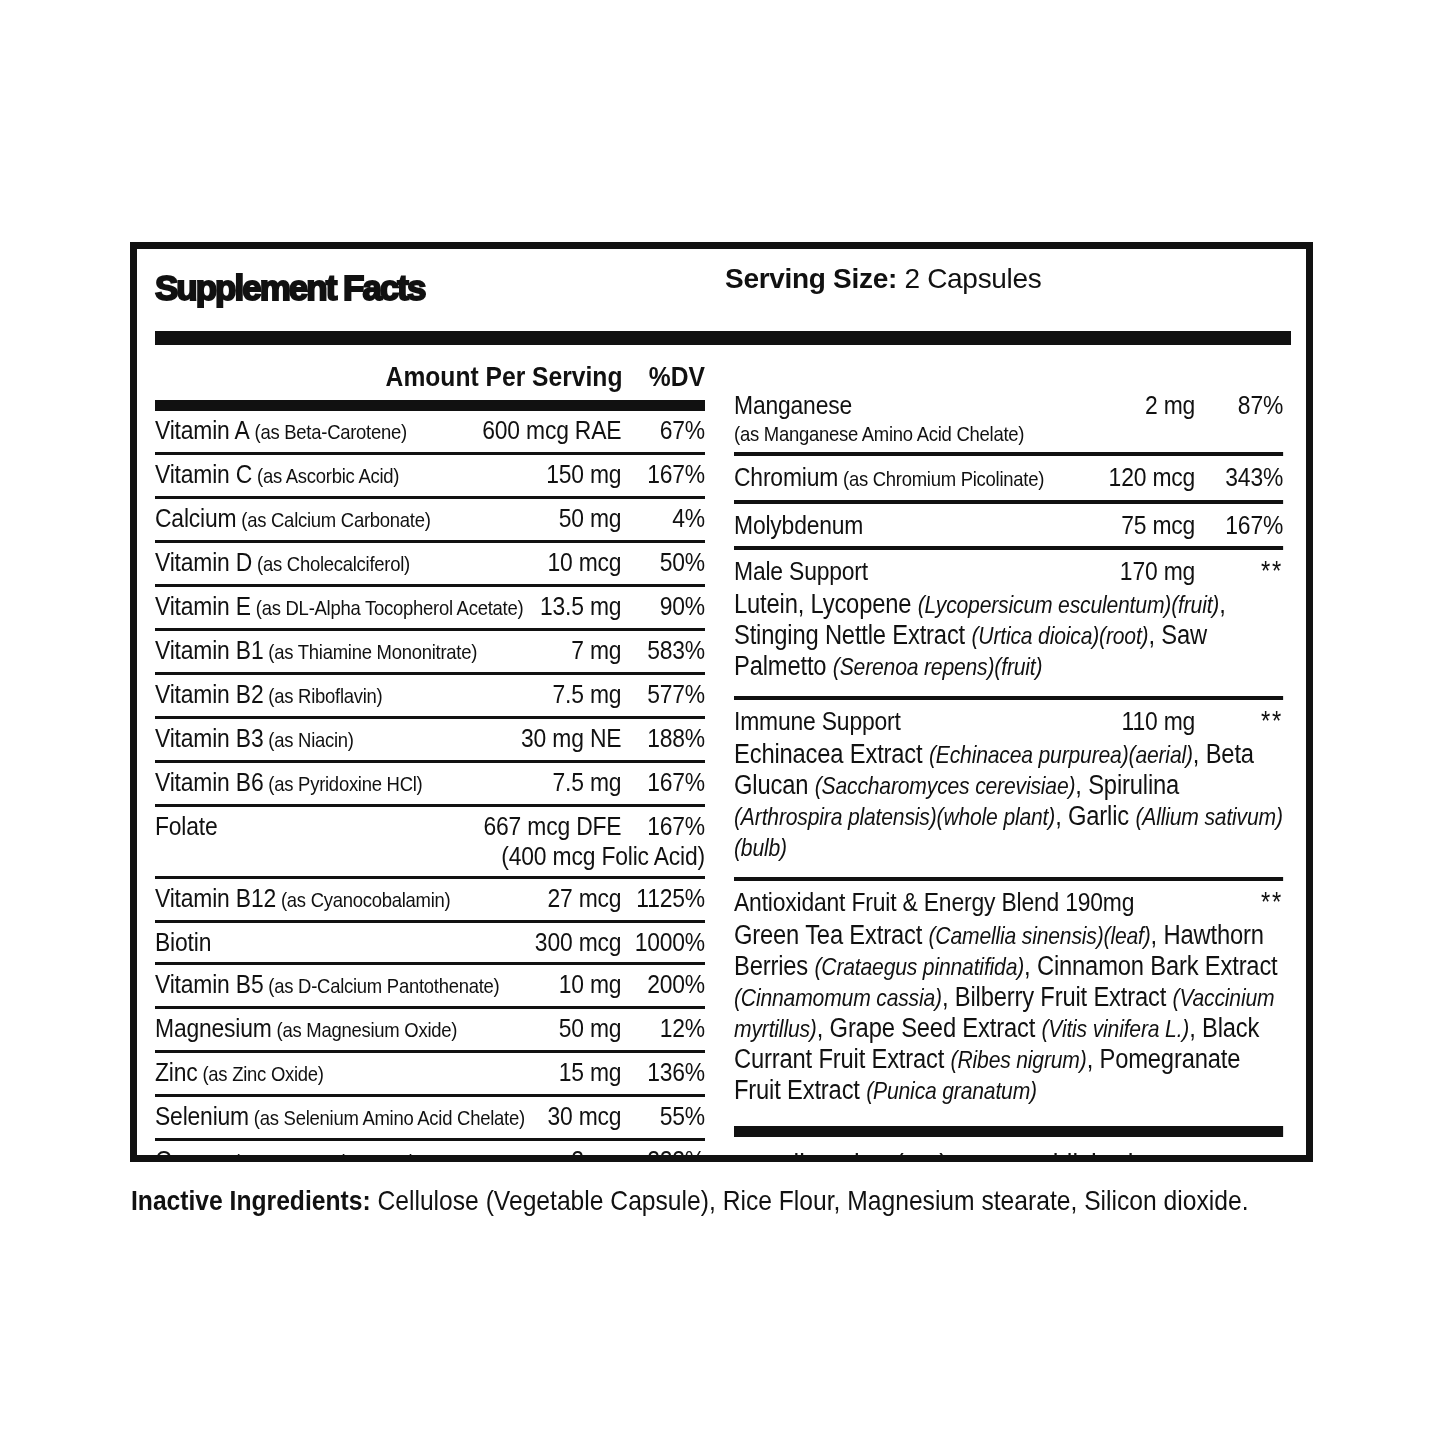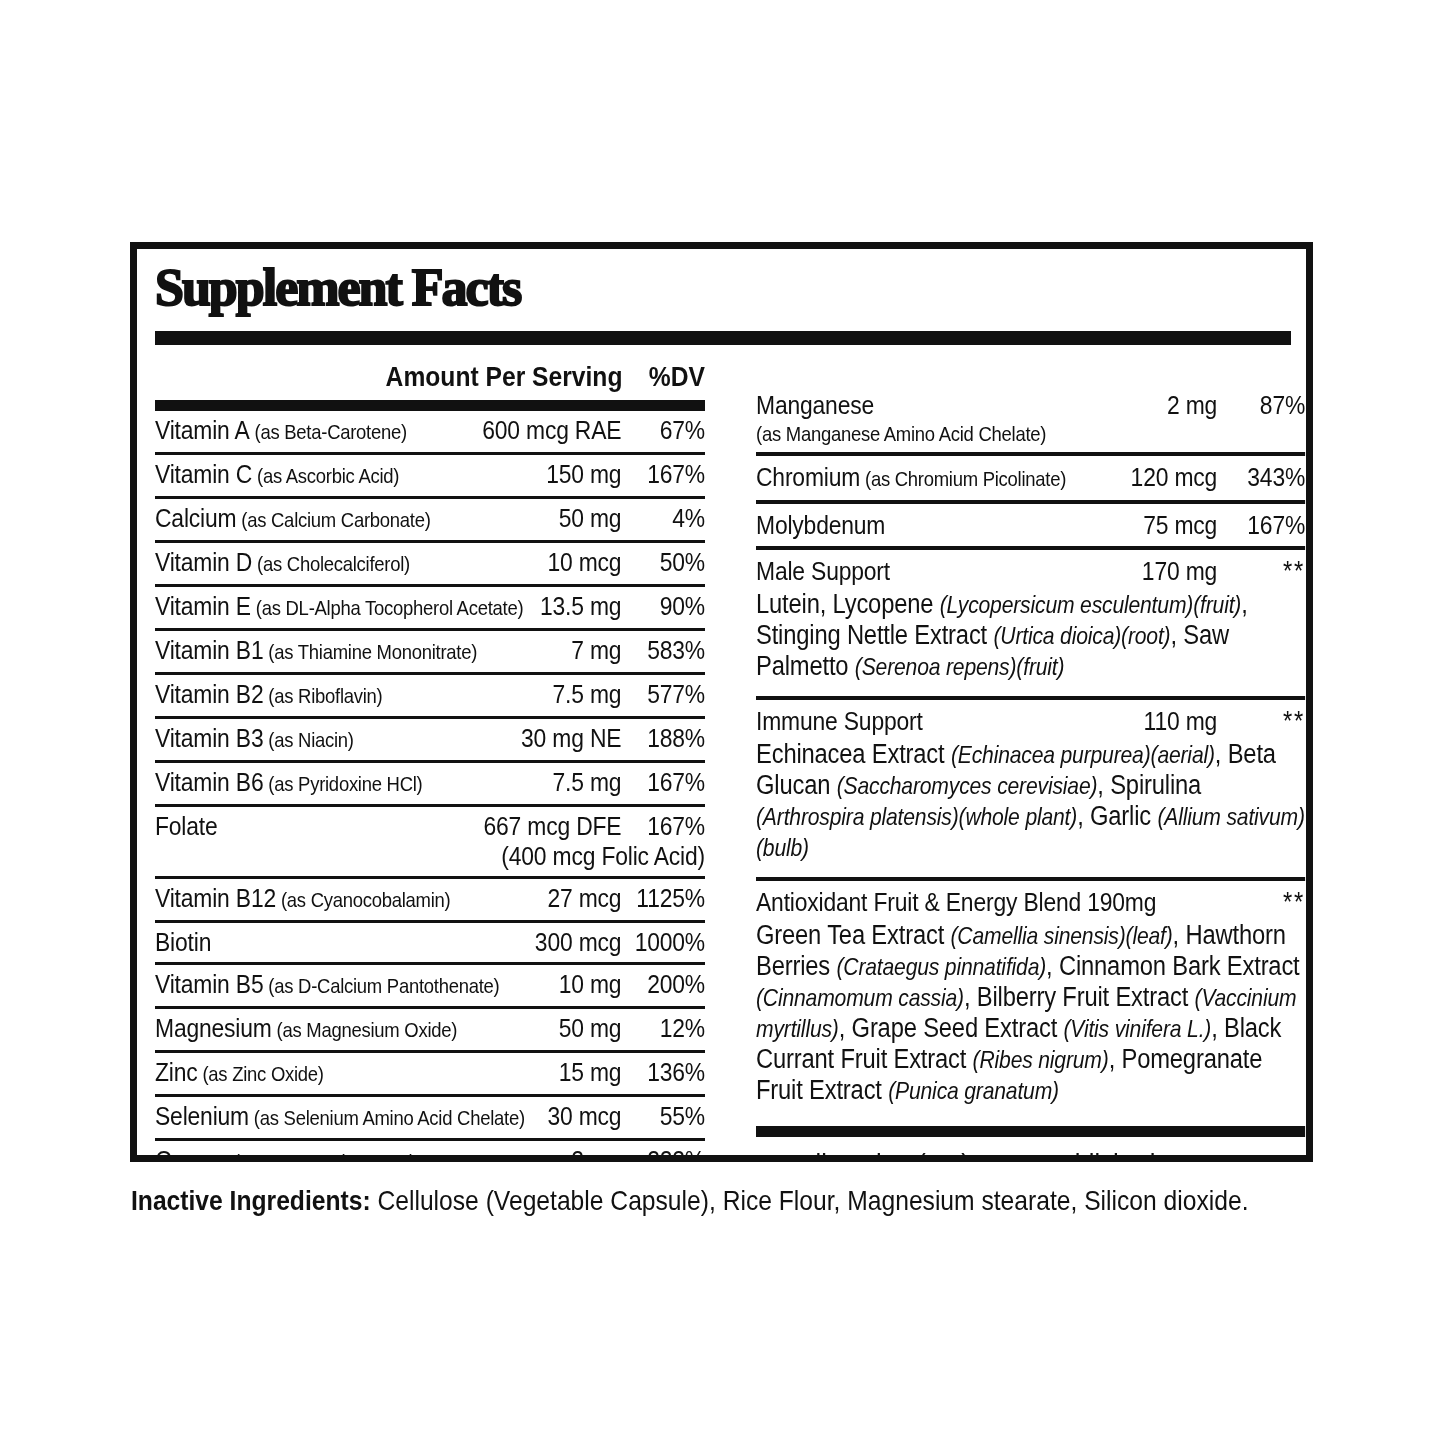--- a/index.html
+++ b/index.html
@@ -13,35 +13,35 @@
   .box {
     position:absolute; left:130px; top:242px; width:1183px; height:920px;
     border:7px solid #111; box-sizing:border-box; background:#fff;
     padding:0 15px 0 18px; overflow:hidden;
   }
 
   
   .header { display:flex; align-items:flex-start; height:82px; }
   .title {
     width:570px; padding-top:8px;
-    font-family:Liberation Serif, serif;
-    font-weight:bold; font-size:52px; line-height:62px; letter-spacing:-2px;
+    font-family:Liberation Sans, sans-serif;
+    font-weight:bold; font-size:35px; line-height:62px; letter-spacing:-2px;
     -webkit-text-stroke:2px #111;
     white-space:nowrap;
   }
   .serving { margin-left:auto; width:566px; padding-top:12px; font-size:28px; line-height:36px; letter-spacing:-0.3px; }
   .b { font-weight:bold; }
 
   .bar { background:#111; height:11px; }
   .bar-full { height:14px; margin-top:0; }
 
   
   .cols { display:flex; align-items:flex-end; margin-top:8px; }
   .col-left  { width:550px; flex:none; }
-  .col-right { width:549px; flex:none; margin-left:32px; }
+  .col-right { width:549px; flex:none; margin-left:10px; }
   .divider-v { width:4px; flex:none; background:#111; margin-left:15px; }
 
   
   .scaled-l { width:625px; transform:scaleX(0.88); transform-origin:0 0; }
   .scaled-r { width:624px; transform:scaleX(0.88); transform-origin:0 0; }
 
   .lc-header { display:flex; justify-content:flex-end; align-items:baseline; gap:30px;
     font-weight:bold; font-size:28px; line-height:32px; padding:8px 0 7px; }
   .lc-header .dvh { text-align:right; }
 
@@ -73,20 +73,21 @@
 </style>
 </head>
 <body>
 
 <div class="canvas">
   <div class="box">
 
     <div class="header">
       <div class="title">Supplement Facts</div>
       <div class="serving">
+        <div class="s-line"><span class="b">Serving Size:</span><span> 2 Capsules</span></div>
       </div>
     </div>
 
     <div class="bar bar-full"></div>
 
     <div class="cols">
       <div class="col-left">
         <div class="scaled-l">
           <div class="lc-header">
             <span class="aph">Amount Per Serving</span>

